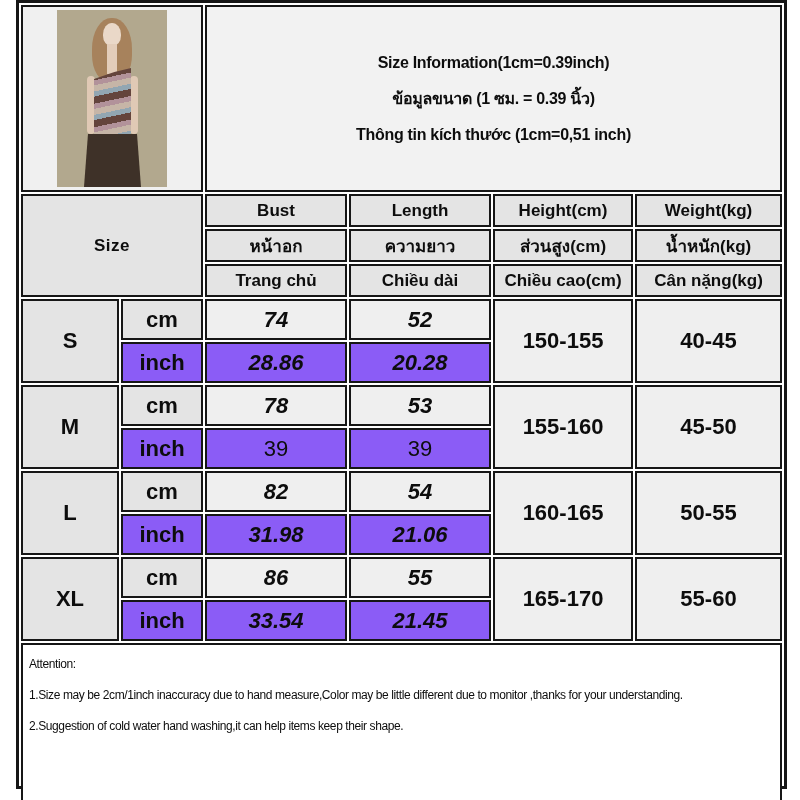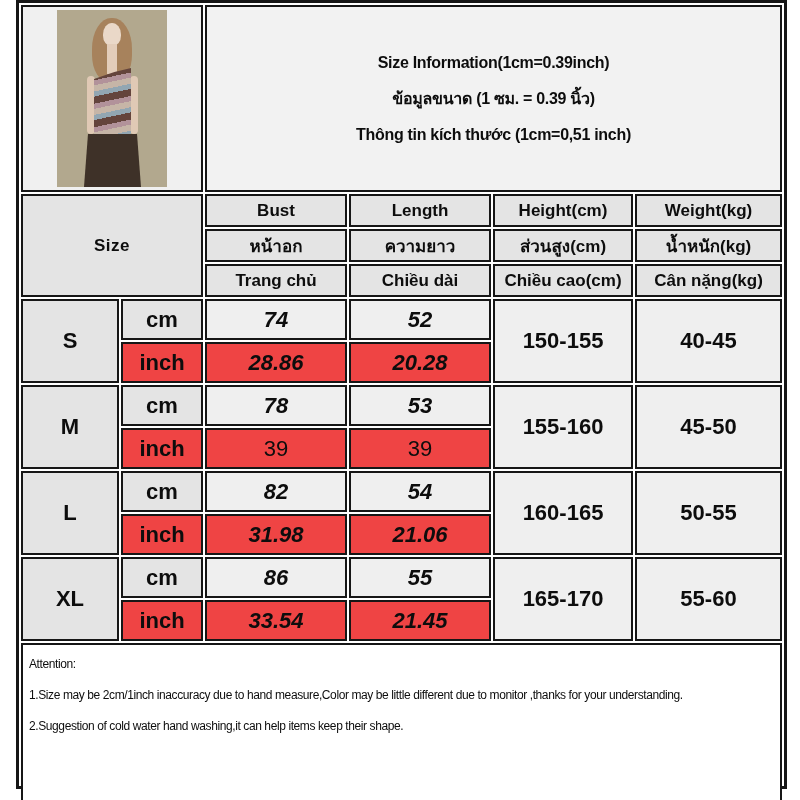--- a/index.html
+++ b/index.html
@@ -18,21 +18,21 @@
     border-collapse:separate;border-spacing:2px;
     table-layout:fixed;width:765px;height:783px;
   }
   td{
     border:2px solid #161616;
     text-align:center;vertical-align:middle;
     padding:0;overflow:hidden;
   }
   .g1{background:#e4e4e4;}
   .g2{background:#efefef;}
-  .w{background:#ef4444;}
+  .w{background:#8b5cf6;}
   .top-band td{height:183px;}
   .title-cell{background:#f2f2f2;}
   .title-line{font-weight:bold;font-size:16px;line-height:36px;letter-spacing:-0.3px;}
   .size-big{font-weight:bold;font-size:42px;letter-spacing:0.5px;margin-top:28px;}
   .hdr td{font-weight:bold;font-size:17px;height:29px;}
   .data td{font-size:22px;height:37px;margin-top:8px;}
   .size-letter{font-weight:bold;font-size:21px;}
   .unit-label{font-weight:bold;font-size:19px;}
   .val{font-weight:bold;font-style:italic;}
   .val-light{font-weight:normal;}

